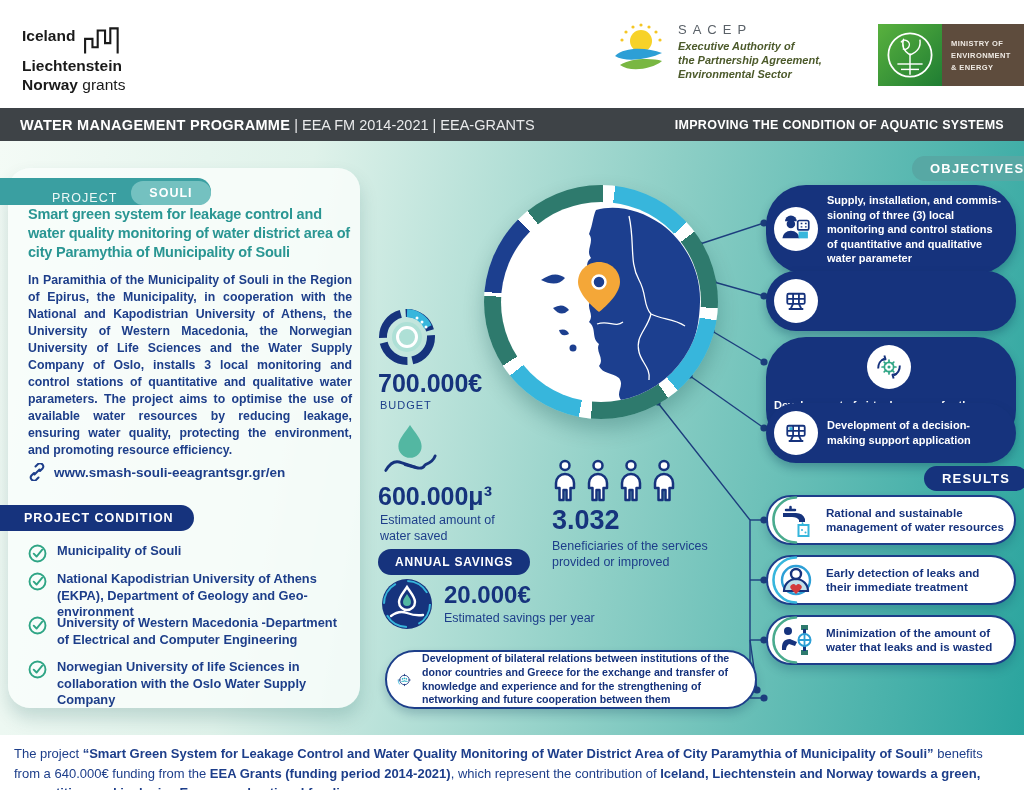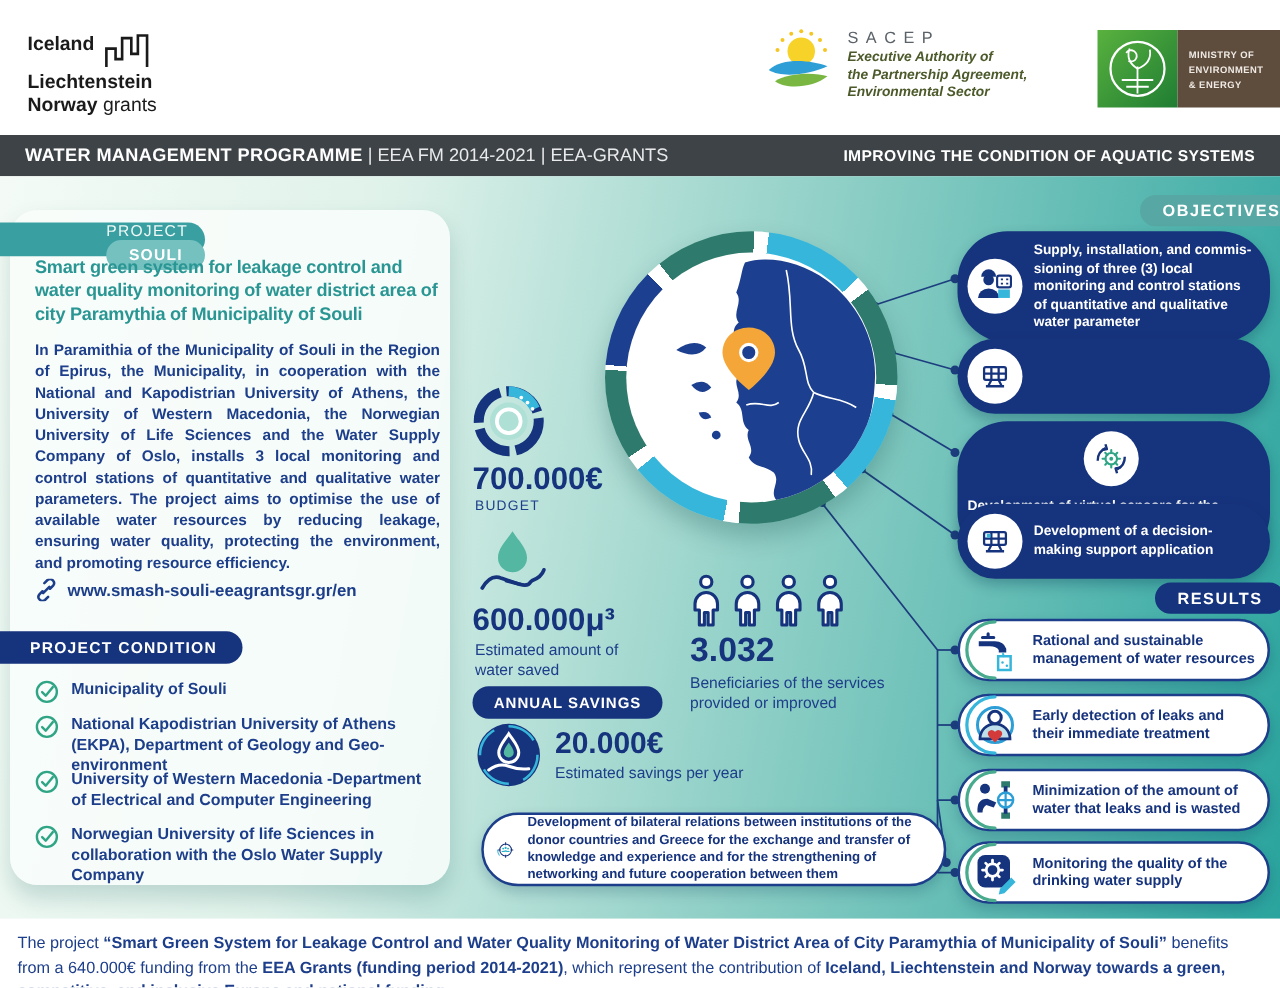--- a/index.html
+++ b/index.html
@@ -30,21 +30,21 @@
 
   
   .main{position:absolute;top:141px;left:0;width:1024px;height:594px;
         background:linear-gradient(100deg,#f4fbf6 0%,#dff2ea 28%,#8ecfc6 60%,#2aa49e 100%);}
   .connectors{position:absolute;left:0;top:0;pointer-events:none;}
 
   
   .panel{position:absolute;left:8px;top:27px;width:352px;height:540px;border-radius:22px;
          background:rgba(248,253,250,.88);box-shadow:0 10px 18px rgba(0,80,80,.18);}
   .badge-project{position:absolute;left:0;top:37px;height:27px;display:flex;align-items:flex-end;
-                 background:#3a9fa1;border-radius:0 15px 15px 0;padding-left:85px;flex-direction:column;}
+                 background:#3a9fa1;border-radius:0 15px 15px 0;padding-left:52px;}
   .badge-project .lbl{color:#eef8f6;font-size:12.5px;letter-spacing:1px;padding-right:14px;}
   .badge-project .val{background:#74c1c0;color:#fff;font-weight:bold;font-size:12.5px;letter-spacing:1px;
                       border-radius:15px;padding:5px 18px;}
   .proj-title{position:absolute;left:28px;top:64px;width:324px;color:#2a9693;font-weight:bold;
               font-size:14.5px;line-height:1.3;letter-spacing:-.2px;}
   .proj-desc{position:absolute;left:28px;top:131px;width:324px;color:#1d3e8a;font-size:12.3px;
              font-weight:600;line-height:1.38;text-align:justify;}
   .website{position:absolute;left:28px;top:322px;display:flex;align-items:center;gap:8px;
            color:#1d3e8a;font-weight:bold;font-size:13.5px;text-decoration:none;}
   .badge-promoters{position:absolute;left:0;top:364px;background:#16337d;color:#fff;font-weight:bold;
@@ -444,36 +444,19 @@
           <rect x="27" y="7" width="7" height="5" fill="#2e7a6d"></rect>
           <rect x="27" y="32" width="7" height="5" fill="#2e7a6d"></rect>
           <rect x="29" y="11" width="3" height="22" fill="#16337d"></rect>
           <circle cx="30.5" cy="22" r="6" fill="#fff" stroke="#2d9fd6" stroke-width="2"></circle>
           <path d="M30.5,16 v12 M24.5,22 h12" stroke="#2d9fd6" stroke-width="1.8"></path>
         </svg>
       </div>
       <div class="txt">Minimization of the amount of water that leaks and is wasted</div>
     </div>
 
-    <div class="res-pill" style="top:532px;">
-      <div class="icon-wrap">
-        <svg class="res-arc" width="52" height="52" viewBox="0 0 60 60">
-            <path d="M30,4 a26,26 0 0 0 0,52" fill="none" stroke="#49ab8e" stroke-width="3" stroke-linecap="round"></path>
-          </svg>
-        <svg width="44" height="44" viewBox="0 0 44 44">
-          <circle cx="22" cy="22" r="20" fill="#fff"></circle>
-          <rect x="8" y="8" width="26" height="26" rx="6" fill="#16337d"></rect>
-          <circle cx="20" cy="20" r="5" fill="none" stroke="#fff" stroke-width="2.2"></circle>
-          <g stroke="#fff" stroke-width="2.2" stroke-linecap="round">
-            <path d="M20,12 v2.5 M20,25.5 v2.5 M12,20 h2.5 M25.5,20 h2.5 M14.5,14.5 l1.8,1.8 M23.7,23.7 l1.8,1.8 M25.5,14.5 L23.7,16.3 M16.3,23.7 l-1.8,1.8"></path>
-          </g>
-          <path d="M26,35 l9,-9 3.5,3.5 -9,9 -4.5,1 z" fill="#37b6dc"></path>
-        </svg>
-      </div>
-      <div class="txt">Monitoring the quality of the drinking water supply</div>
-    </div>
   </div>
 
   <div class="footer">
     <span>The project </span><span class="b">“Smart Green System for Leakage Control and Water Quality Monitoring of Water District Area of City Paramythia of Municipality of Souli”</span><span> benefits from a 640.000€ funding from the </span><span class="b">EEA Grants (funding period 2014-2021)</span><span>, which represent the contribution of </span><span class="b">Iceland, Liechtenstein and Norway towards a green, competitive, and inclusive Europe and national funding.</span>
   </div>
 
 </div>
 
 </body></html>

